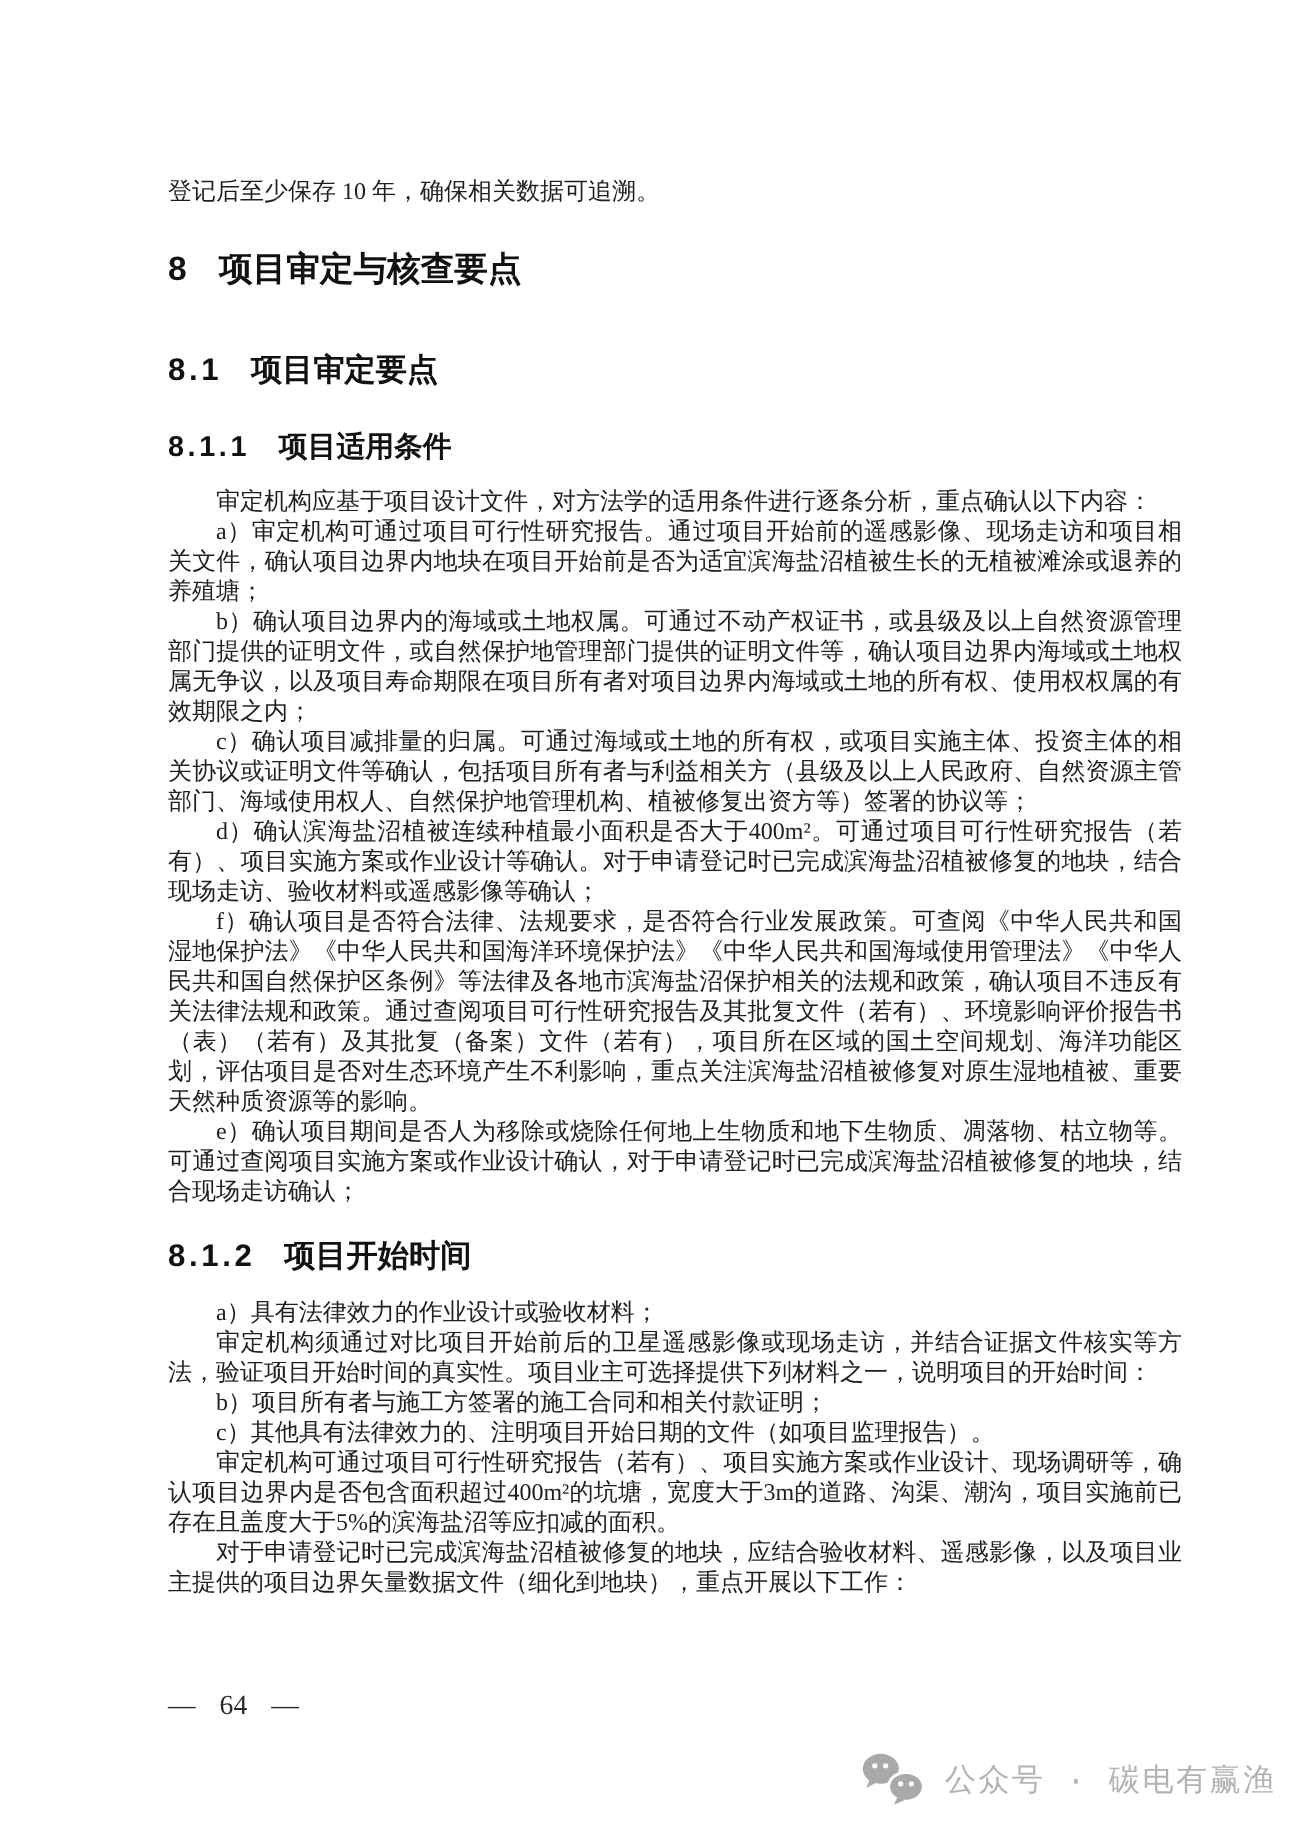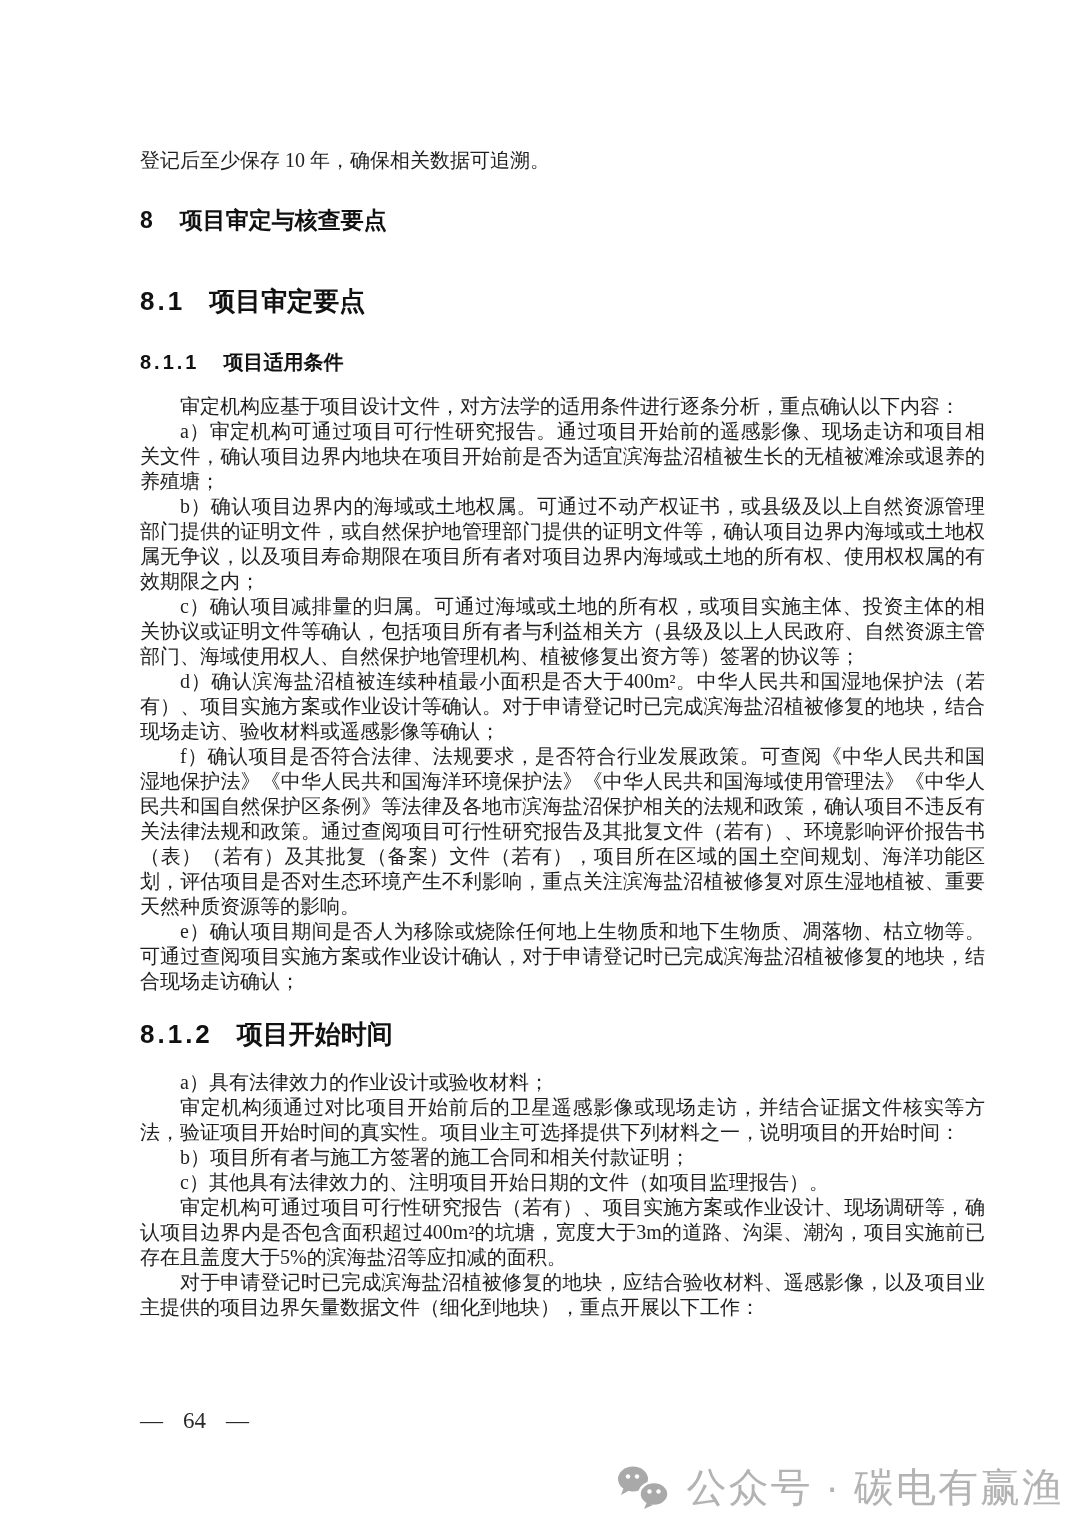--- a/index.html
+++ b/index.html
@@ -33,29 +33,29 @@
     font-family: "Liberation Sans", "DejaVu Sans", sans-serif;
     font-weight: 700;
     color: #111111;
     margin: 0;
   }
   .heading .num {
     letter-spacing: 3px;
     margin-right: 24px;
   }
   .h-chapter {
-    font-size: 23px;
+    font-size: 28px;
     margin-top: 32px;
   }
   .h-section {
     font-size: 26px;
     margin-top: 48px;
   }
   .h-sub {
-    font-size: 20px;
+    font-size: 24px;
     margin-top: 30px;
     margin-bottom: 18px;
   }
   .h-sub2 {
     font-size: 26px;
     margin-top: 23px;
     margin-bottom: 18px;
   }
   .para-group p + p {
     margin-top: 0;
@@ -72,22 +72,22 @@
     gap: 20px;
   }
   .watermark {
     position: absolute;
     right: 16px;
     top: 1460px;
     display: flex;
     align-items: center;
     gap: 12px;
     color: #b3b3b3;
-    font-family: Liberation Sans, sans-serif;
-    font-size: 40px;
+    font-family: Liberation Mono, monospace;
+    font-size: 26px;
     letter-spacing: 2px;
   }
   .wechat-icon {
     width: 58px;
     height: 46px;
     flex: 0 0 auto;
   }
 </style>
 </head>
 <body>
@@ -106,21 +106,21 @@
 
   <h3 class="heading h-sub">
     <span class="num">8.1.1</span><span>项目适用条件</span>
   </h3>
 
   <div class="para-group">
     <p class="body-text">审定机构应基于项目设计文件，对方法学的适用条件进行逐条分析，重点确认以下内容：</p>
     <p class="body-text">a）审定机构可通过项目可行性研究报告。通过项目开始前的遥感影像、现场走访和项目相关文件，确认项目边界内地块在项目开始前是否为适宜滨海盐沼植被生长的无植被滩涂或退养的养殖塘；</p>
     <p class="body-text">b）确认项目边界内的海域或土地权属。可通过不动产权证书，或县级及以上自然资源管理部门提供的证明文件，或自然保护地管理部门提供的证明文件等，确认项目边界内海域或土地权属无争议，以及项目寿命期限在项目所有者对项目边界内海域或土地的所有权、使用权权属的有效期限之内；</p>
     <p class="body-text">c）确认项目减排量的归属。可通过海域或土地的所有权，或项目实施主体、投资主体的相关协议或证明文件等确认，包括项目所有者与利益相关方（县级及以上人民政府、自然资源主管部门、海域使用权人、自然保护地管理机构、植被修复出资方等）签署的协议等；</p>
-    <p class="body-text">d）确认滨海盐沼植被连续种植最小面积是否大于400m²。中华人民共和国湿地保护法（若有）、项目实施方案或作业设计等确认。对于申请登记时已完成滨海盐沼植被修复的地块，结合现场走访、验收材料或遥感影像等确认；</p>
+    <p class="body-text">d）确认滨海盐沼植被连续种植最小面积是否大于400m²。可通过项目可行性研究报告（若有）、项目实施方案或作业设计等确认。对于申请登记时已完成滨海盐沼植被修复的地块，结合现场走访、验收材料或遥感影像等确认；</p>
     <p class="body-text">f）确认项目是否符合法律、法规要求，是否符合行业发展政策。可查阅《中华人民共和国湿地保护法》《中华人民共和国海洋环境保护法》《中华人民共和国海域使用管理法》《中华人民共和国自然保护区条例》等法律及各地市滨海盐沼保护相关的法规和政策，确认项目不违反有关法律法规和政策。通过查阅项目可行性研究报告及其批复文件（若有）、环境影响评价报告书（表）（若有）及其批复（备案）文件（若有），项目所在区域的国土空间规划、海洋功能区划，评估项目是否对生态环境产生不利影响，重点关注滨海盐沼植被修复对原生湿地植被、重要天然种质资源等的影响。</p>
     <p class="body-text">e）确认项目期间是否人为移除或烧除任何地上生物质和地下生物质、凋落物、枯立物等。可通过查阅项目实施方案或作业设计确认，对于申请登记时已完成滨海盐沼植被修复的地块，结合现场走访确认；</p>
   </div>
 
   <h3 class="heading h-sub2">
     <span class="num">8.1.2</span><span>项目开始时间</span>
   </h3>
 
   <div class="para-group">
     <p class="body-text">a）具有法律效力的作业设计或验收材料；</p>

